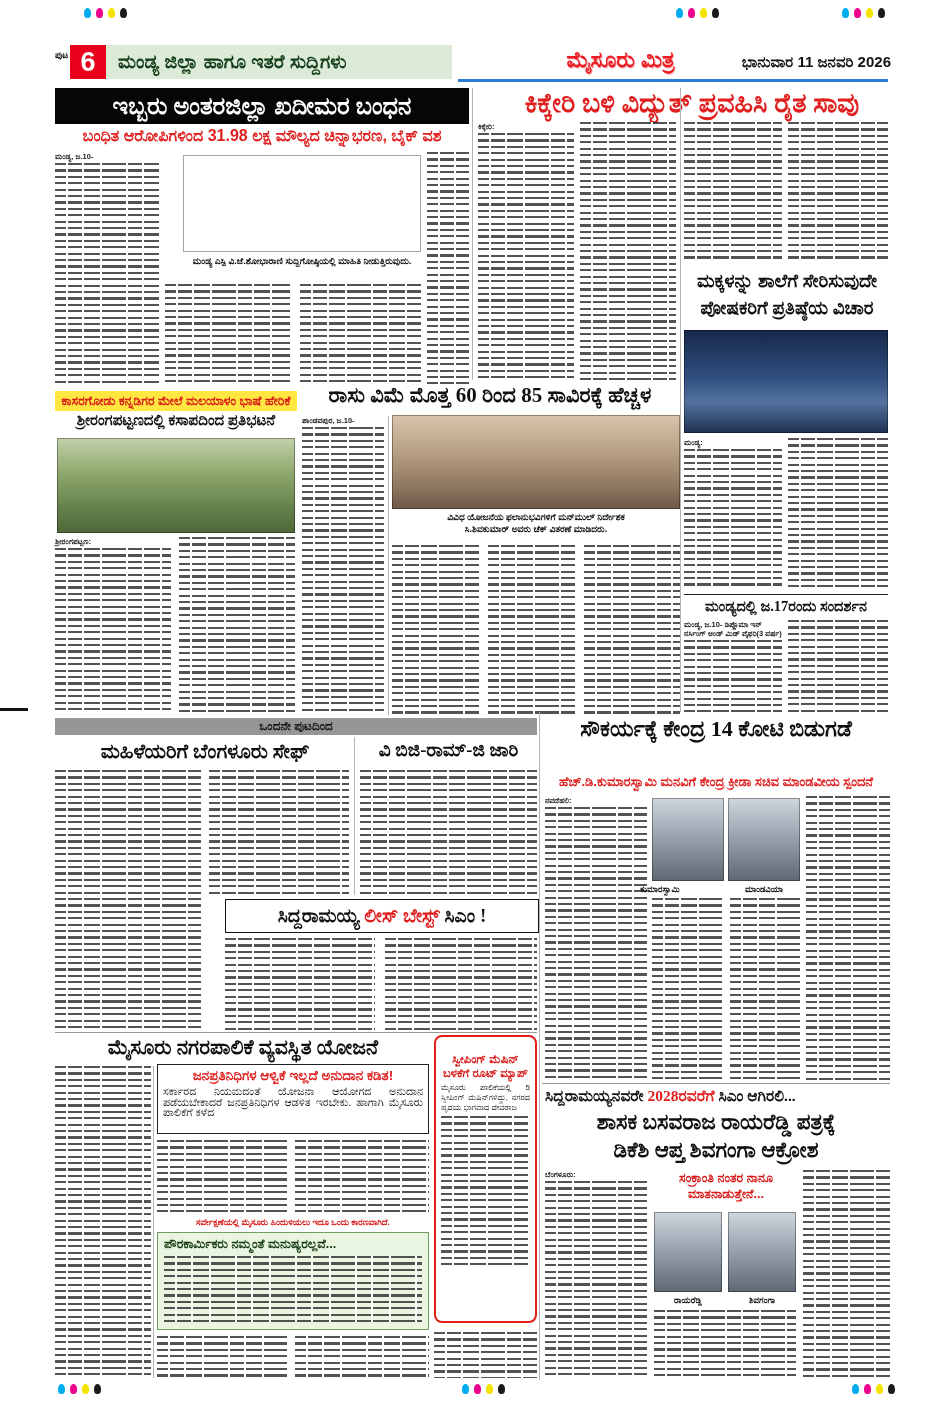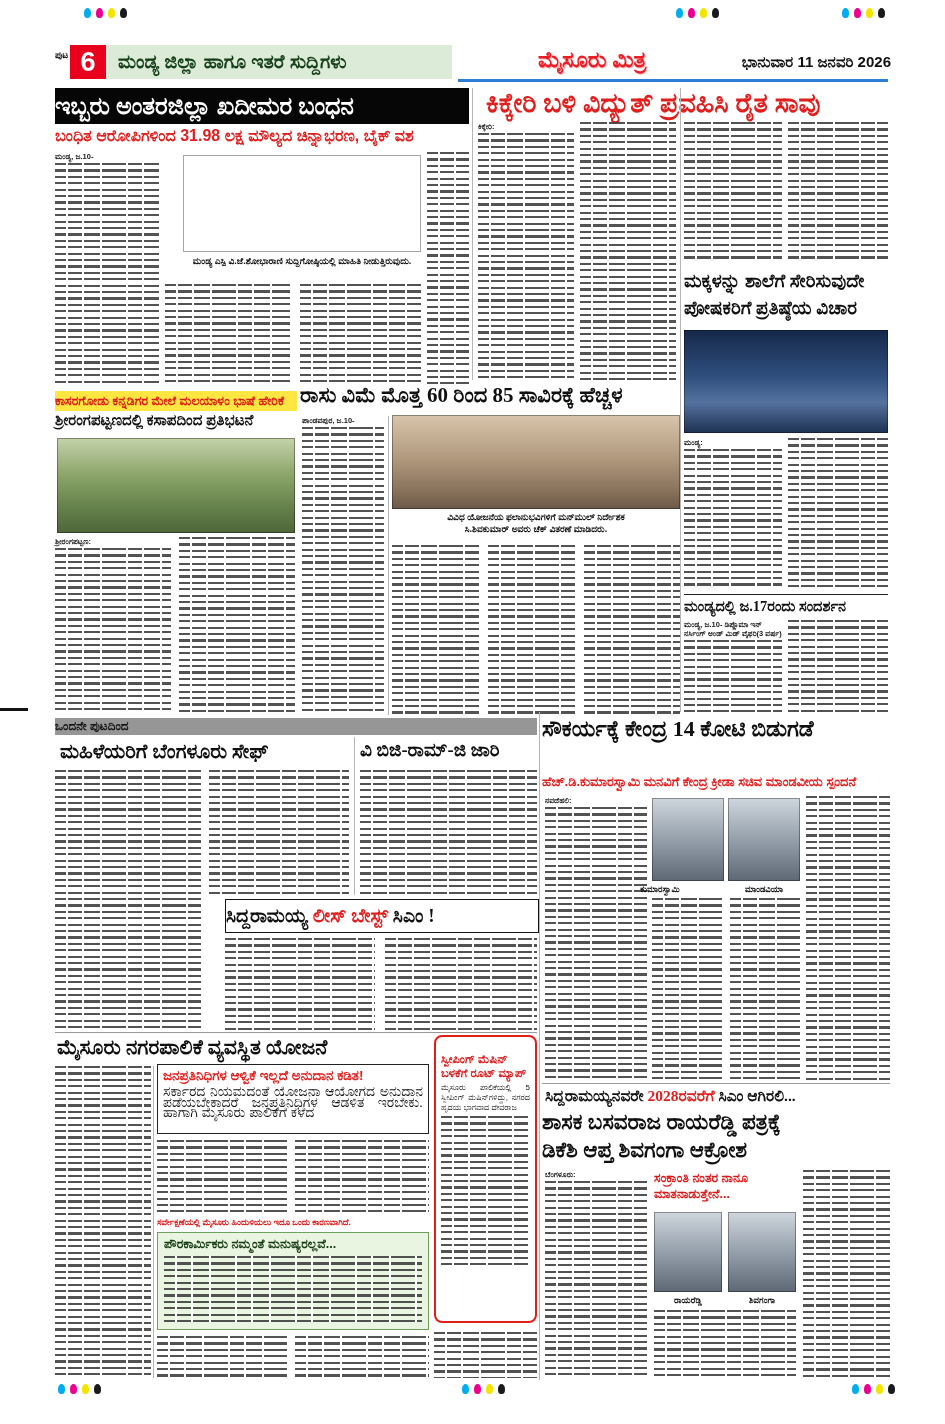--- a/index.html
+++ b/index.html
@@ -10,21 +10,21 @@
   .sim{background-image:
       repeating-linear-gradient(90deg, rgba(255,255,255,0) 0 11px, #fff 11px 13px,
         rgba(255,255,255,0) 13px 27px, #fff 27px 29px,
         rgba(255,255,255,0) 29px 45px, #fff 45px 47px, rgba(255,255,255,0) 47px 60px),
       repeating-linear-gradient(180deg, #3c3c3c 0 2.2px, rgba(255,255,255,0) 2.2px 6.4px);
       opacity:.88;}
   .col{display:flex;flex-direction:column;}
   .col .lede{font-size:7.5px;line-height:9px;font-weight:bold;color:#1c1c1c;}
   .col .fill{flex:1;margin-top:2px;}
   .vrule{width:1px;background:#b5b5b5;}
-  .center{text-align:left;}
+  .center{text-align:center;}
   .caption{font-size:9px;font-weight:bold;line-height:11.5px;text-align:center;color:#101010;}
   .plabel{font-size:8.5px;font-weight:bold;text-align:center;color:#101010;}
   .photo{box-shadow:inset 0 0 0 1px rgba(0,0,0,.35);}
   .ph-press{background:linear-gradient(180deg,#8d7priv 0,#000 0),linear-gradient(180deg,#967f6d 0%,#6e5847 45%,#503e31 78%,#3c2e24 100%);}
   .ph-stage{background:linear-gradient(180deg,#16284a 0%,#2f4e7e 45%,#55729e 70%,#1d3152 100%);}
   .ph-protest{background:linear-gradient(180deg,#c4d2ab 0%,#8aa468 40%,#637f4a 75%,#4e6639 100%);}
   .ph-cheque{background:linear-gradient(180deg,#d8c5ab 0%,#b29a7f 45%,#8a735c 80%,#6b5846 100%);}
   .ph-port{background:linear-gradient(180deg,#cfd6dd 0%,#8f9aa6 55%,#5d6874 100%);}
   .regs{display:flex;gap:5px;}
   .dot{width:7px;height:10px;border-radius:50% 50% 45% 45%;}
@@ -172,21 +172,21 @@
   <div class="abs sim" style="left:652px;top:898px;width:70px;height:182px"></div>
   <div class="abs sim" style="left:730px;top:898px;width:70px;height:182px"></div>
   <div class="abs sim" style="left:806px;top:796px;width:84px;height:284px"></div>
 
   <div class="abs" style="left:55px;top:1032px;width:482px;height:1px;background:#999"></div>
   <div class="abs center headline-black" style="left:57px;top:1036px;width:372px;font-size:20.5px">ಮೈಸೂರು ನಗರಪಾಲಿಕೆ ವ್ಯವಸ್ಥಿತ ಯೋಜನೆ</div>
   <div class="abs sim" style="left:55px;top:1066px;width:96px;height:312px"></div>
   <div class="abs vrule" style="left:153px;top:1066px;height:312px"></div>
   <div class="abs" style="left:157px;top:1064px;width:272px;height:70px;border:1px solid #222;box-sizing:border-box;padding:3px 5px">
     <div class="center" style="font-weight:bold;font-size:13.5px;color:#e01f1f">ಜನಪ್ರತಿನಿಧಿಗಳ ಆಳ್ವಿಕೆ ಇಲ್ಲದೆ ಅನುದಾನ ಕಡಿತ!</div>
-    <div style="font-size:14px;line-height:10.5px;text-align:justify;margin-top:2px">ಸರ್ಕಾರದ ನಿಯಮದಂತೆ ಯೋಜನಾ ಆಯೋಗದ ಅನುದಾನ ಪಡೆಯಬೇಕಾದರೆ ಜನಪ್ರತಿನಿಧಿಗಳ ಆಡಳಿತ ಇರಬೇಕು. ಹಾಗಾಗಿ ಮೈಸೂರು ಪಾಲಿಕೆಗೆ ಕಳೆದ</div>
+    <div style="font-size:11px;line-height:10.5px;text-align:justify;margin-top:2px">ಸರ್ಕಾರದ ನಿಯಮದಂತೆ ಯೋಜನಾ ಆಯೋಗದ ಅನುದಾನ ಪಡೆಯಬೇಕಾದರೆ ಜನಪ್ರತಿನಿಧಿಗಳ ಆಡಳಿತ ಇರಬೇಕು. ಹಾಗಾಗಿ ಮೈಸೂರು ಪಾಲಿಕೆಗೆ ಕಳೆದ</div>
   </div>
   <div class="abs sim" style="left:157px;top:1140px;width:130px;height:72px"></div>
   <div class="abs sim" style="left:295px;top:1140px;width:134px;height:72px"></div>
   <div class="abs center" style="left:157px;top:1217px;width:272px;font-size:8.5px;font-weight:bold;color:#d91818">ಸರ್ವೇಕ್ಷಣೆಯಲ್ಲಿ ಮೈಸೂರು ಹಿಂದುಳಿಯಲು ಇದೂ ಒಂದು ಕಾರಣವಾಗಿದೆ.</div>
   <div class="abs" style="left:157px;top:1232px;width:272px;height:98px;background:#e9f4e1;border:1px solid #6fa05e;box-sizing:border-box;padding:4px 6px">
     <div style="font-weight:bold;font-size:12.5px;color:#143a10">ಪೌರಕಾರ್ಮಿಕರು ನಮ್ಮಂತೆ ಮನುಷ್ಯರಲ್ಲವೆ...</div>
     <div class="sim" style="height:66px;margin-top:4px"></div>
   </div>
   <div class="abs sim" style="left:157px;top:1336px;width:130px;height:42px"></div>
   <div class="abs sim" style="left:295px;top:1336px;width:134px;height:42px"></div>

